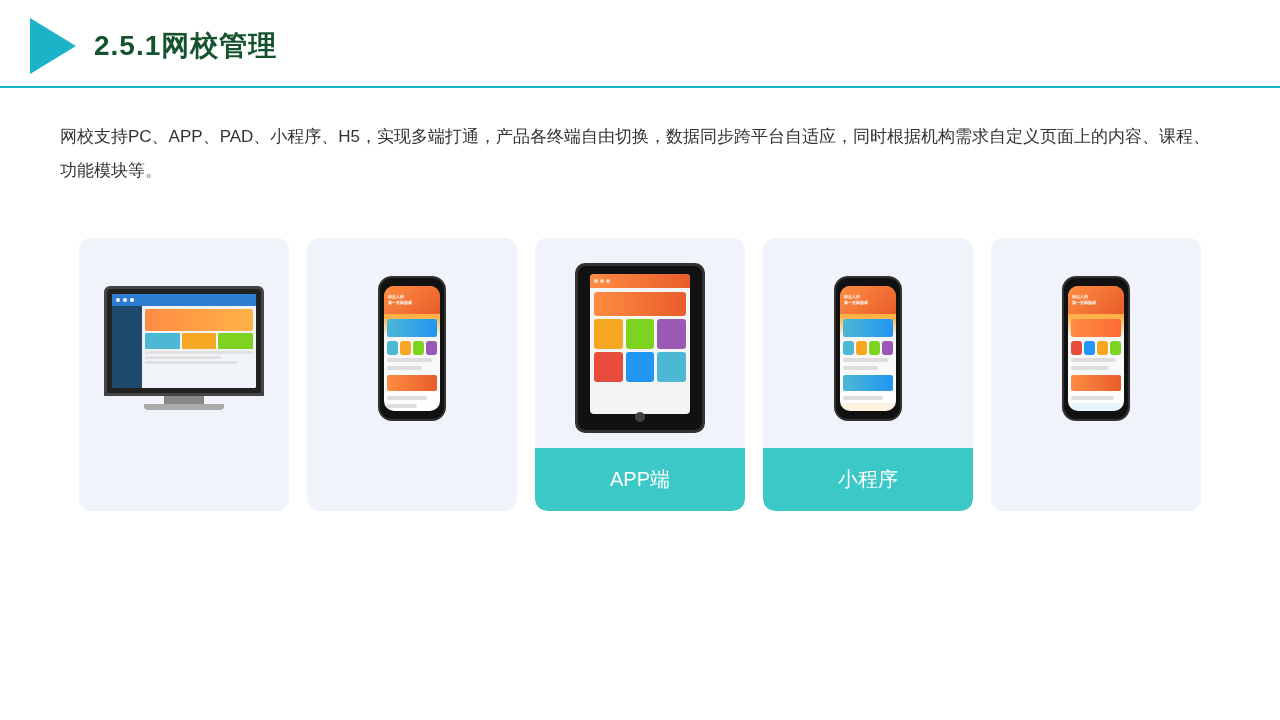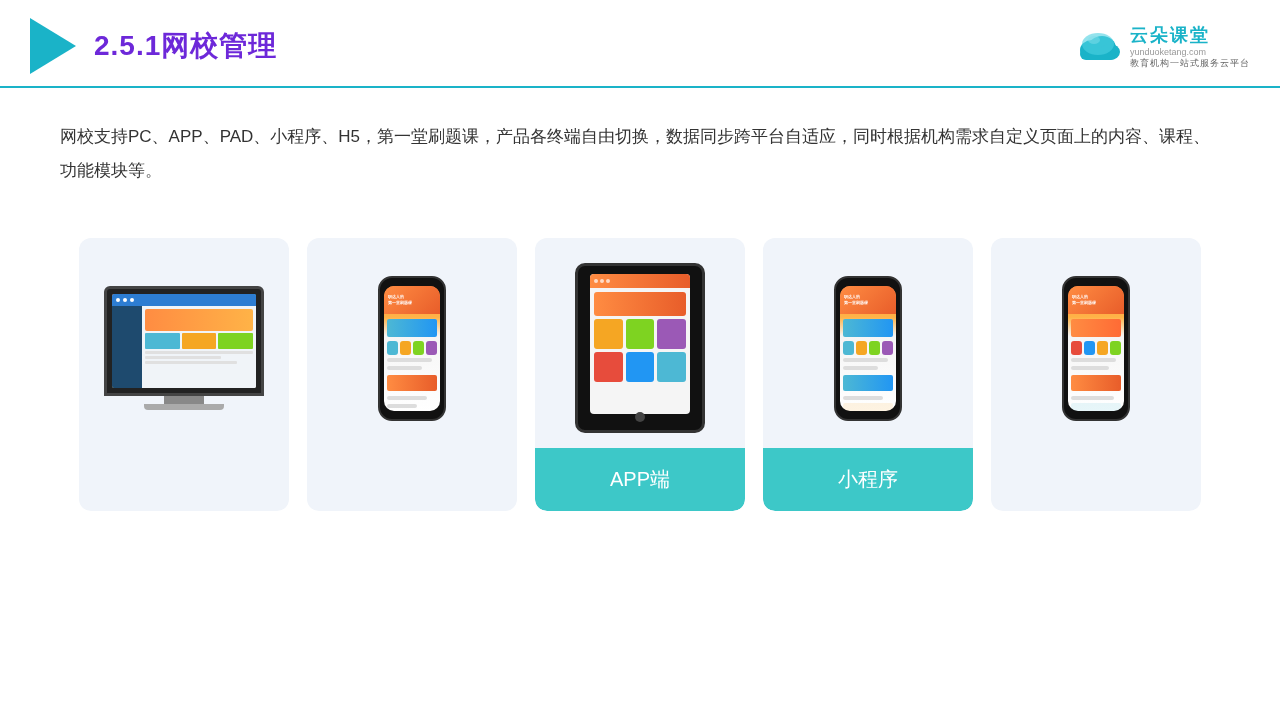--- a/index.html
+++ b/index.html
@@ -27,21 +27,21 @@
     .logo-triangle {
       width: 0;
       height: 0;
       border-top: 28px solid transparent;
       border-bottom: 28px solid transparent;
       border-left: 46px solid #1ab3c8;
     }
     .page-title {
       font-size: 28px;
       font-weight: bold;
-      color: #6d28d9;
+      color: #14532d;
       letter-spacing: 1px;
     }
     .header-right {
       display: flex;
       align-items: center;
       gap: 10px;
     }
     .brand-logo {
       display: flex;
       align-items: center;
@@ -347,43 +347,23 @@
     }
   </style>
 </head>
 <body>
 
 <div class="header">
   <div class="header-left">
     <div class="logo-triangle"></div>
     <h1 class="page-title">2.5.1网校管理</h1>
   </div>
-  <div class="header-right">
-    <div class="brand-logo">
-
-      <svg class="cloud-icon" viewBox="0 0 48 32" fill="none" xmlns="http://www.w3.org/2000/svg">
-        <ellipse cx="18" cy="20" rx="12" ry="10" fill="#1ab3c8"></ellipse>
-        <ellipse cx="28" cy="18" rx="14" ry="12" fill="#1ab3c8"></ellipse>
-        <ellipse cx="36" cy="22" rx="10" ry="8" fill="#1ab3c8"></ellipse>
-        <rect x="6" y="18" width="36" height="12" rx="6" fill="#1ab3c8"></rect>
-
-        <ellipse cx="24" cy="14" rx="16" ry="11" fill="#4dd0e1" opacity="0.6"></ellipse>
-
-        <ellipse cx="20" cy="10" rx="6" ry="4" fill="#80deea" opacity="0.5"></ellipse>
-      </svg>
-      <div class="brand-text">
-        <span class="brand-name">云朵课堂</span>
-        <span class="brand-url">yunduoketang.com</span>
-        <span class="brand-sub">教育机构一站式服务云平台</span>
-      </div>
-    </div>
-  </div>
 </div>
 
-<div class="description">网校支持PC、APP、PAD、小程序、H5，第一堂刷题课，产品各终端自由切换，数据同步跨平台自适应，同时根据机构需求自定义页面上的内容、课程、功能模块等。</div>
+<div class="description">网校支持PC、APP、PAD、小程序、H5，实现多端打通，产品各终端自由切换，数据同步跨平台自适应，同时根据机构需求自定义页面上的内容、课程、功能模块等。</div>
 
 <div class="cards-container">
 
   <div class="card">
     <div class="card-image-area">
       <div class="pc-mockup">
         <div class="pc-screen-outer">
           <div class="pc-screen-inner">
             <div class="pc-screen-content">
               <div class="pc-nav-bar">

